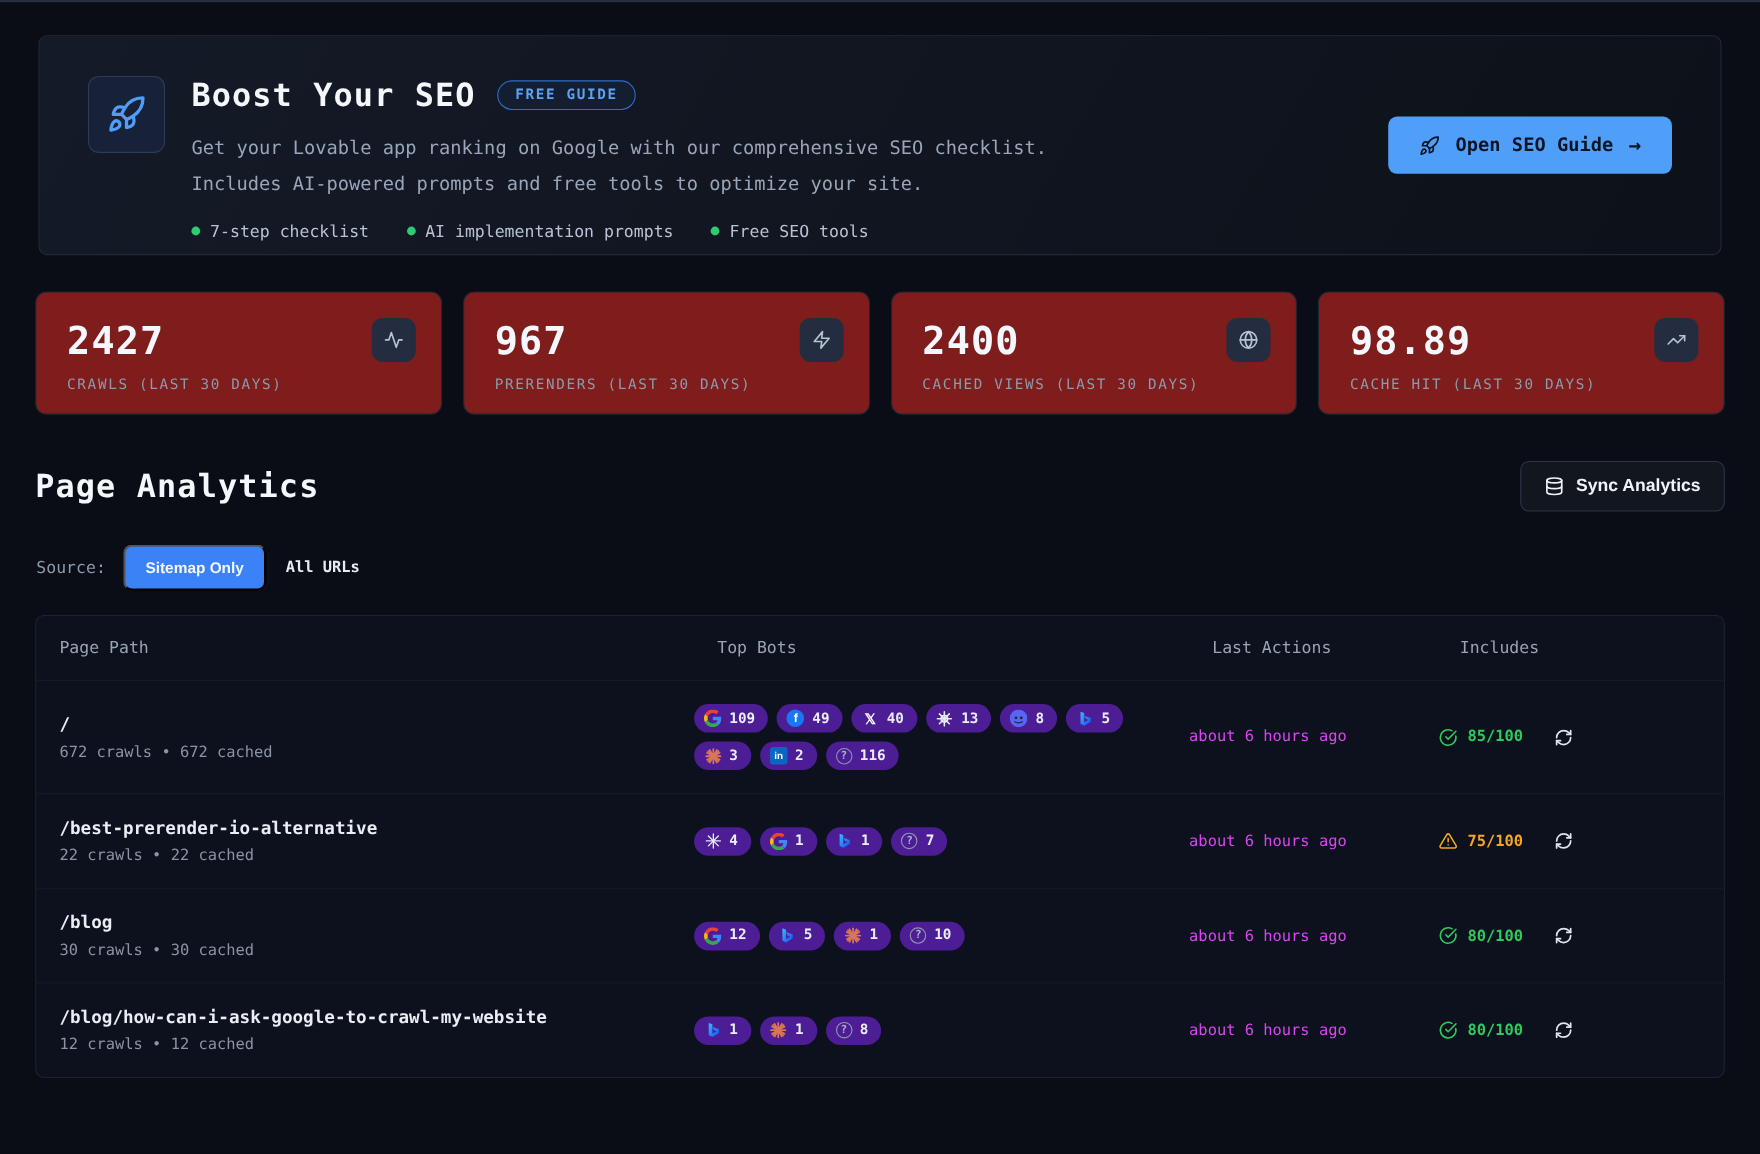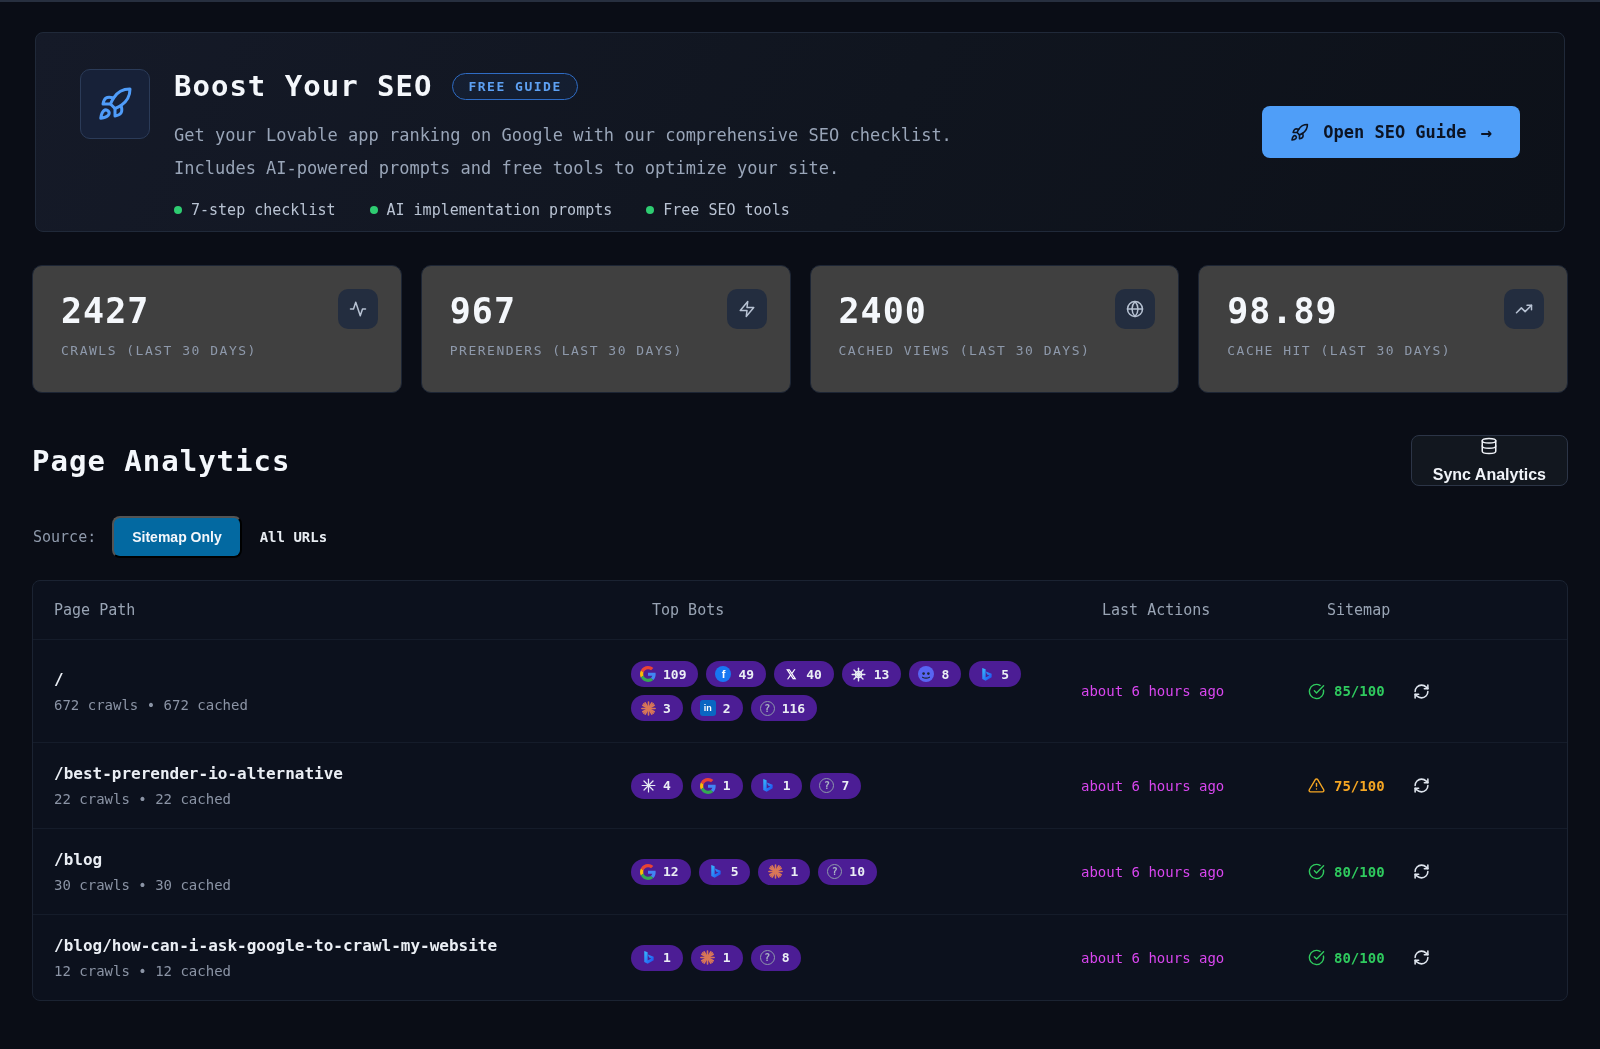--- a/index.html
+++ b/index.html
@@ -40,44 +40,44 @@
   .banner-cta-wrap { align-self:center; margin-left:20px; }
   .cta-button {
     display:flex; align-items:center; gap:14px; cursor:pointer;
     background:#4f9ef8; color:#0c1424; border:none; border-radius:8px;
     padding:15px 28px; font-family:inherit; font-size:17px; font-weight:bold;
   }
   .cta-arrow { font-size:19px; }
   
   .stats { margin:33px 32px 0 32px; display:grid; grid-template-columns:repeat(4,1fr); gap:19px; }
   .card {
-    position:relative; height:128px; border-radius:10px;
-    background:#404040; border:1px solid #1d2534; padding:25px 28px;
+    position:relative; height:112px; border-radius:10px;
+    background:#7f1d1d; border:1px solid #1d2534; padding:25px 28px;
   }
   .card-value { font-size:35px; font-weight:bold; color:#f4f7fb; letter-spacing:1px; }
   .card-label { margin-top:12px; font-size:13px; color:#8e99ab; letter-spacing:1.5px; }
   .card-icon {
     position:absolute; top:23px; right:23px; width:40px; height:40px;
     background:#232d3f; border-radius:10px; color:#b7c2d3;
     display:flex; align-items:center; justify-content:center; cursor:default;
   }
   
   .pa-header { margin:42px 32px 0 32px; display:flex; align-items:center; justify-content:space-between; }
   .pa-title { font-size:29px; font-weight:bold; letter-spacing:1px; color:#f4f7fb; }
   .sync-btn {
     display:flex; align-items:center; gap:11px; cursor:pointer;
     background:#12171f; border:1px solid #2c3547; border-radius:8px;
-    padding:1px 21px; color:#f0f3f8;
-    font-family:"Liberation Sans","DejaVu Sans",sans-serif; font-size:16px; font-weight:600;flex-direction:column;
+    padding:13px 21px; color:#f0f3f8;
+    font-family:"Liberation Sans","DejaVu Sans",sans-serif; font-size:16px; font-weight:600;
   }
   
   .source-row { margin:30px 32px 0 33px; display:flex; align-items:center; gap:16px; }
   .source-label { font-size:15px; color:#8e99ab; }
   .seg-selected {
-    background:#0369a1; border-radius:8px; padding:11px 18px;
+    background:#3b82f6; border-radius:8px; padding:11px 18px;
     font-size:14px; font-weight:bold; color:#f4f7fb; cursor:pointer;
   }
   .seg-plain { padding:11px 2px; font-size:14px; font-weight:bold; color:#e8ecf2; cursor:pointer; }
   
   .table {
     margin:22px 32px 0 32px; background:#0c111d;
     border:1px solid #1b2332; border-radius:8px; overflow:hidden;
   }
   .tr { display:grid; grid-template-columns:598px 450px 225px 1fr; align-items:center; }
   .thead { padding:20px 0; }
@@ -256,21 +256,21 @@
   <span class="source-label">Source:</span>
   <button class="seg-selected">Sitemap Only</button>
   <button class="seg-plain" style="background:none;border:none;font-family:inherit;">All URLs</button>
 </section>
 
 <section class="table">
   <div class="tr thead">
     <div class="th">Page Path</div>
     <div class="th">Top Bots</div>
     <div class="th">Last Actions</div>
-    <div class="th">Sitemap</div>
+    <div class="th">Includes</div>
   </div>
 
   <div class="tr row">
     <div class="cell-path">
       <div class="path-text">/</div>
       <div class="path-meta">672 crawls • 672 cached</div>
     </div>
     <div class="cell-bots">
       <span class="chip">
           <span class="bot-ico">

